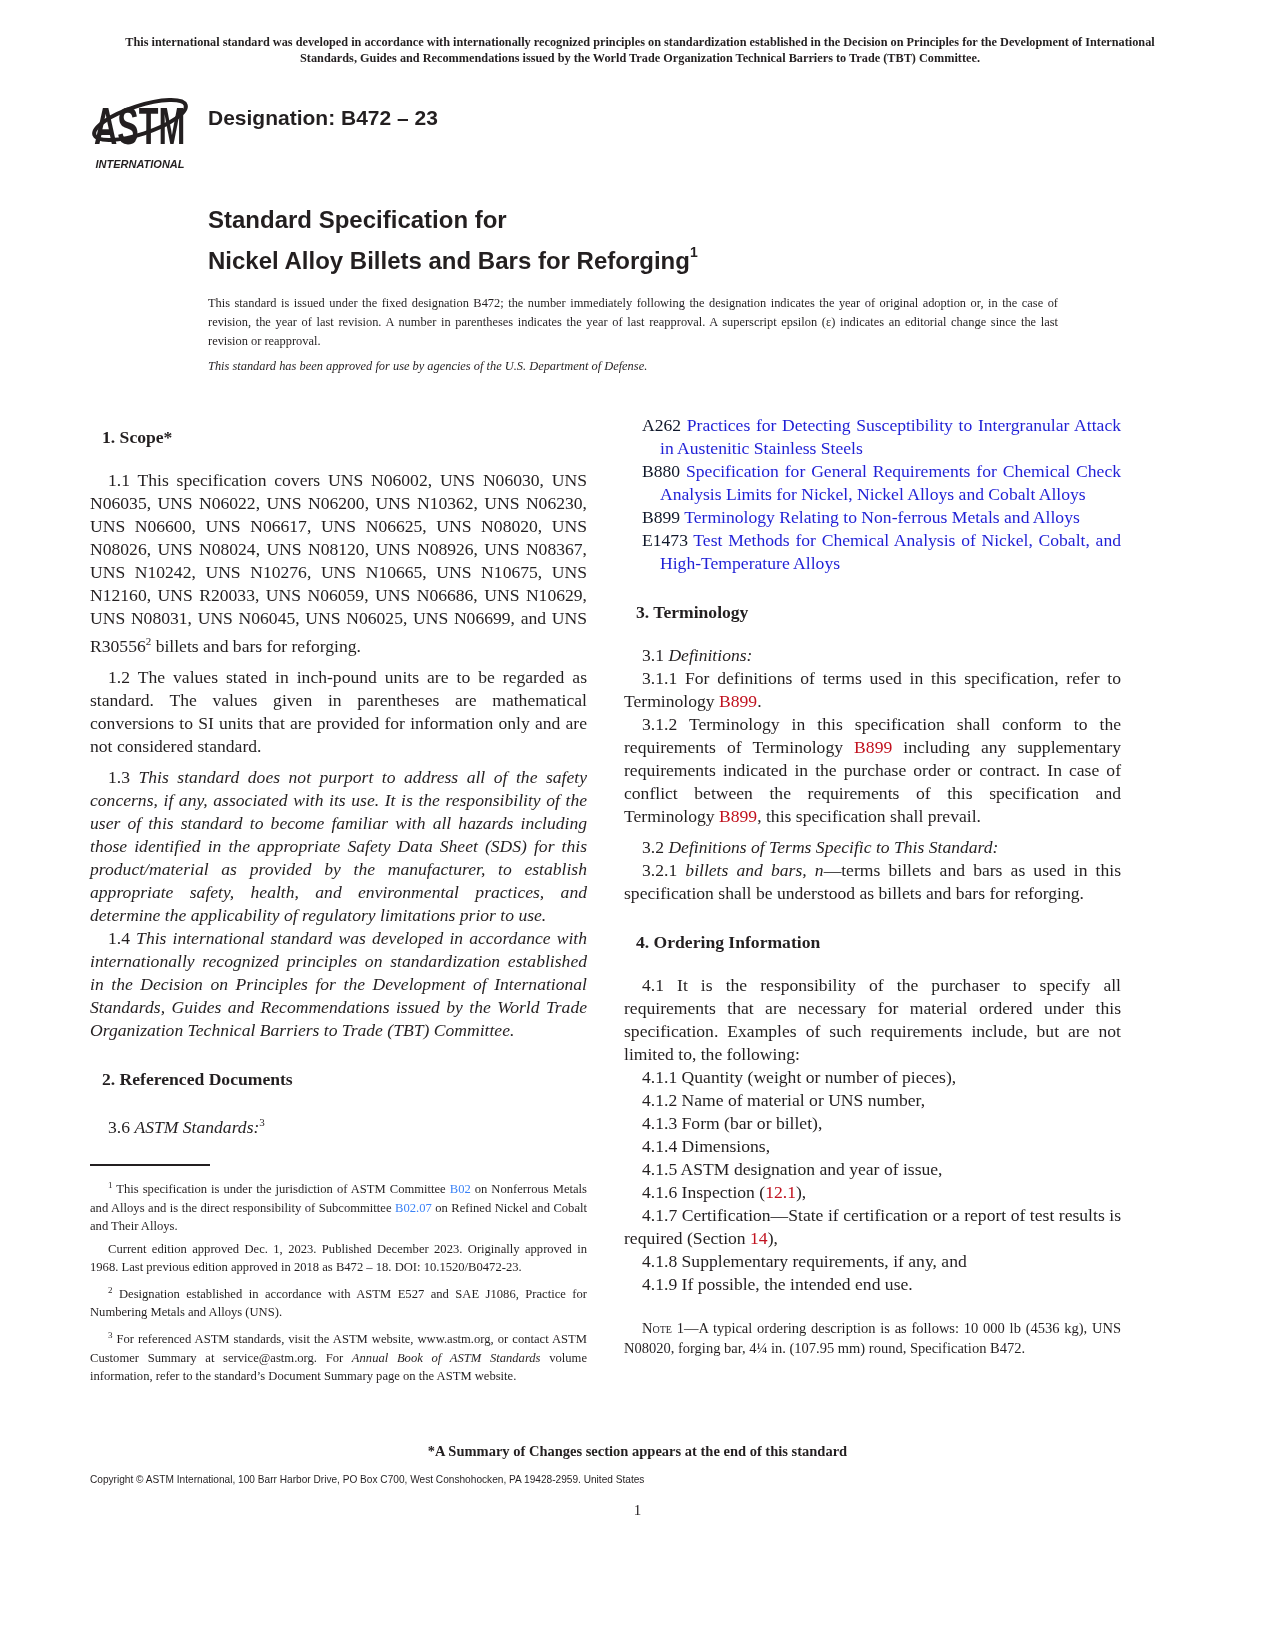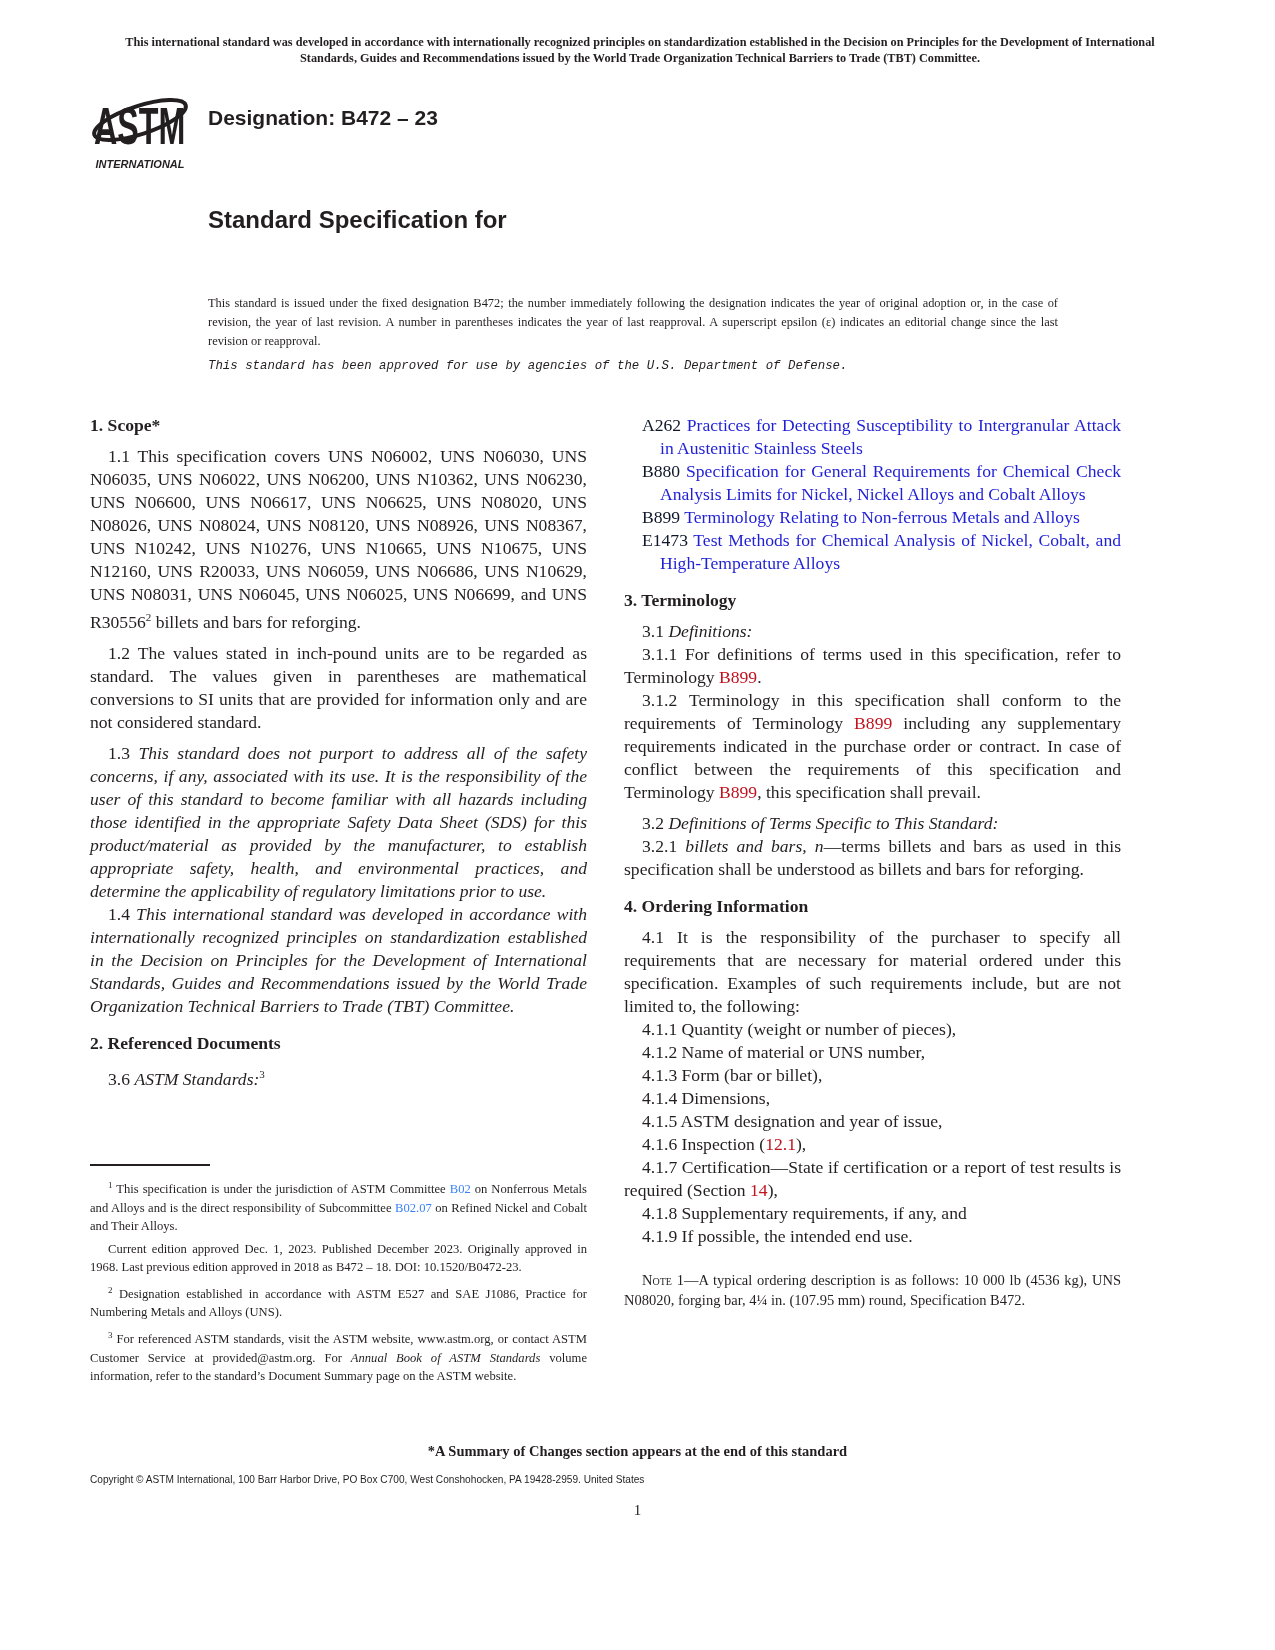--- a/index.html
+++ b/index.html
@@ -8,27 +8,27 @@
 
   #top-notice { left: 80px; top: 34px; width: 1120px; text-align: center; font-family: "Liberation Serif", serif; font-weight: bold; font-size: 13.2px; line-height: 16px; transform: scaleX(0.93); transform-origin: center; }
 
   #logo { left: 90px; top: 82px; width: 102px; height: 90px; }
   #designation { left: 208px; top: 106px; font-family: "Liberation Sans", sans-serif; font-weight: bold; font-size: 21px; }
 
   #title-block { left: 208px; top: 204px; font-family: "Liberation Sans", sans-serif; font-weight: bold; font-size: 24px; line-height: 32px; }
   #title-block sup { font-size: 14px; vertical-align: 12px; }
 
   #issue-note { left: 208px; top: 294px; width: 850px; font-family: "Liberation Serif", serif; font-size: 12.4px; line-height: 19px; text-align: justify; }
-  #dod-note { left: 208px; top: 359px; font-family: Liberation Mono, monospace; font-size: 12.4px; font-style: italic; }
+  #dod-note { left: 208px; top: 359px; font-family: Liberation Serif, serif; font-size: 12.4px; font-style: italic; }
 
   .col { position: absolute; top: 414px; font-family: "Liberation Serif", serif; font-size: 17.6px; line-height: 23px; text-align: justify; }
   #col-left { left: 90px; width: 497px; }
   #col-right { left: 624px; width: 497px; }
 
-  h2 { font-size: 17.6px; font-weight: bold; margin: 0; padding: 0; line-height: 23px; }
+  h2 { font-size: 17.6px; font-weight: bold; margin: 12px; padding: 0; line-height: 23px; }
   p { margin: 0; padding: 0; }
   .ind { text-indent: 18px; }
   .ind2 { text-indent: 18px; }
   .it { font-style: italic; }
   .red { color: #c1121f; }
   .blue { color: #3b82f6; }
   .gap { height: 8px; }
   .gap-lg { height: 14px; }
 
   .ref { padding-left: 36px; text-indent: -18px; color: #1f1fd6; }
@@ -56,20 +56,21 @@
     <ellipse cx="50" cy="38" rx="48" ry="14" fill="none" stroke="#231f20" stroke-width="4" transform="rotate(-18 50 38)"></ellipse>
     <text x="50" y="62" text-anchor="middle" font-family="Liberation Sans, sans-serif" font-weight="bold" font-size="52" fill="#231f20" transform="scale(0.62 1) translate(30 0)">ASTM</text>
     <text x="50" y="86" text-anchor="middle" font-family="Liberation Sans, sans-serif" font-weight="bold" font-style="italic" font-size="11" fill="#231f20">INTERNATIONAL</text>
   </svg>
 </div>
 
 <div id="designation" class="abs">Designation: B472 – 23</div>
 
 <div id="title-block" class="abs">
   <div>Standard Specification for</div>
+  <div><span>Nickel Alloy Billets and Bars for Reforging</span><sup>1</sup></div>
 </div>
 
 <div id="issue-note" class="abs">This standard is issued under the fixed designation B472; the number immediately following the designation indicates the year of original adoption or, in the case of revision, the year of last revision. A number in parentheses indicates the year of last reapproval. A superscript epsilon (ε) indicates an editorial change since the last revision or reapproval.</div>
 <div id="dod-note" class="abs">This standard has been approved for use by agencies of the U.S. Department of Defense.</div>
 
 <div id="col-left" class="col">
   <h2>1.  Scope*</h2>
   <div class="gap"></div>
   <p class="ind"><span>1.1 This specification covers UNS N06002, UNS N06030, UNS N06035, UNS N06022, UNS N06200, UNS N10362, UNS N06230, UNS N06600, UNS N06617, UNS N06625, UNS N08020, UNS N08026, UNS N08024, UNS N08120, UNS N08926, UNS N08367, UNS N10242, UNS N10276, UNS N10665, UNS N10675, UNS N12160, UNS R20033, UNS N06059, UNS N06686, UNS N10629, UNS N08031, UNS N06045, UNS N06025, UNS N06699, and UNS R30556</span><sup style="font-size:11px">2</sup><span> billets and bars for reforging.</span></p>
   <div class="gap"></div>
@@ -82,21 +83,21 @@
   <div class="gap"></div>
   <p class="ind"><span>3.6 </span><span class="it">ASTM Standards:</span><sup style="font-size:11px">3</sup></p>
 </div>
 
 <div id="fn-rule" class="abs"></div>
 
 <div id="footnotes" class="abs">
   <p class="ind"><sup>1</sup><span> This specification is under the jurisdiction of ASTM Committee </span><span class="blue">B02</span><span> on Nonferrous Metals and Alloys and is the direct responsibility of Subcommittee </span><span class="blue">B02.07</span><span> on Refined Nickel and Cobalt and Their Alloys.</span></p>
   <p class="ind">Current edition approved Dec. 1, 2023. Published December 2023. Originally approved in 1968. Last previous edition approved in 2018 as B472 – 18. DOI: 10.1520/B0472-23.</p>
   <p class="ind"><sup>2</sup><span> Designation established in accordance with ASTM E527 and SAE J1086, Practice for Numbering Metals and Alloys (UNS).</span></p>
-  <p class="ind"><sup>3</sup><span> For referenced ASTM standards, visit the ASTM website, www.astm.org, or contact ASTM Customer Service at provided@astm.org. For </span><span class="it">Annual Book of ASTM Standards</span><span> volume information, refer to the standard’s Document Summary page on the ASTM website.</span></p>
+  <p class="ind"><sup>3</sup><span> For referenced ASTM standards, visit the ASTM website, www.astm.org, or contact ASTM Customer Summary at service@astm.org. For </span><span class="it">Annual Book of ASTM Standards</span><span> volume information, refer to the standard’s Document Summary page on the ASTM website.</span></p>
 </div>
 
 <div id="col-right" class="col">
   <div>
     <p class="ref"><span class="code">A262</span> <span>Practices for Detecting Susceptibility to Intergranular Attack in Austenitic Stainless Steels</span></p>
     <p class="ref"><span class="code">B880</span> <span>Specification for General Requirements for Chemical Check Analysis Limits for Nickel, Nickel Alloys and Cobalt Alloys</span></p>
     <p class="ref"><span class="code">B899</span> <span>Terminology Relating to Non-ferrous Metals and Alloys</span></p>
     <p class="ref"><span class="code">E1473</span> <span>Test Methods for Chemical Analysis of Nickel, Cobalt, and High-Temperature Alloys</span></p>
   </div>
   <div class="gap-lg"></div>

